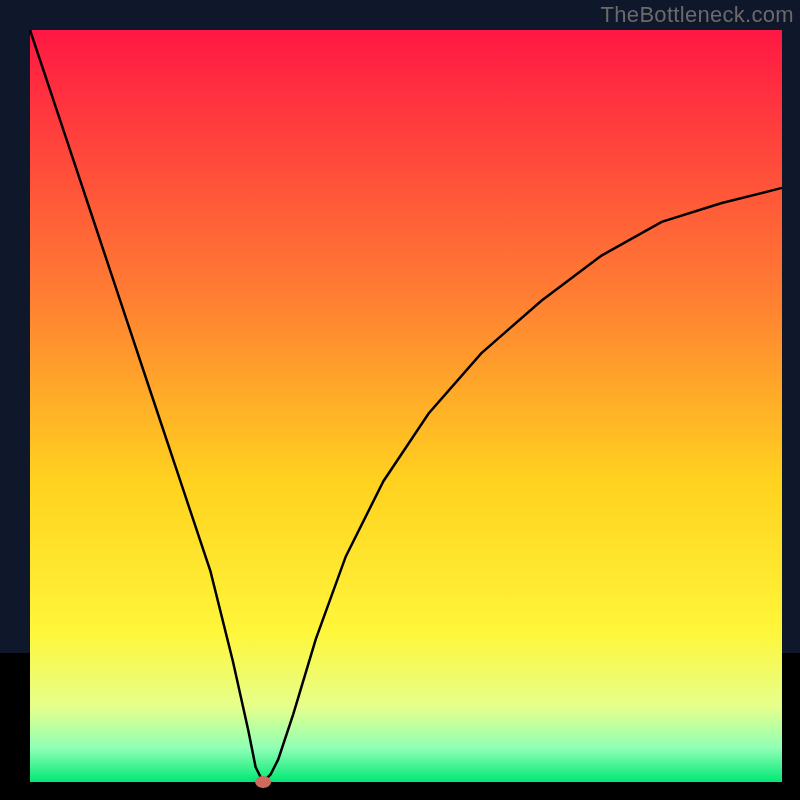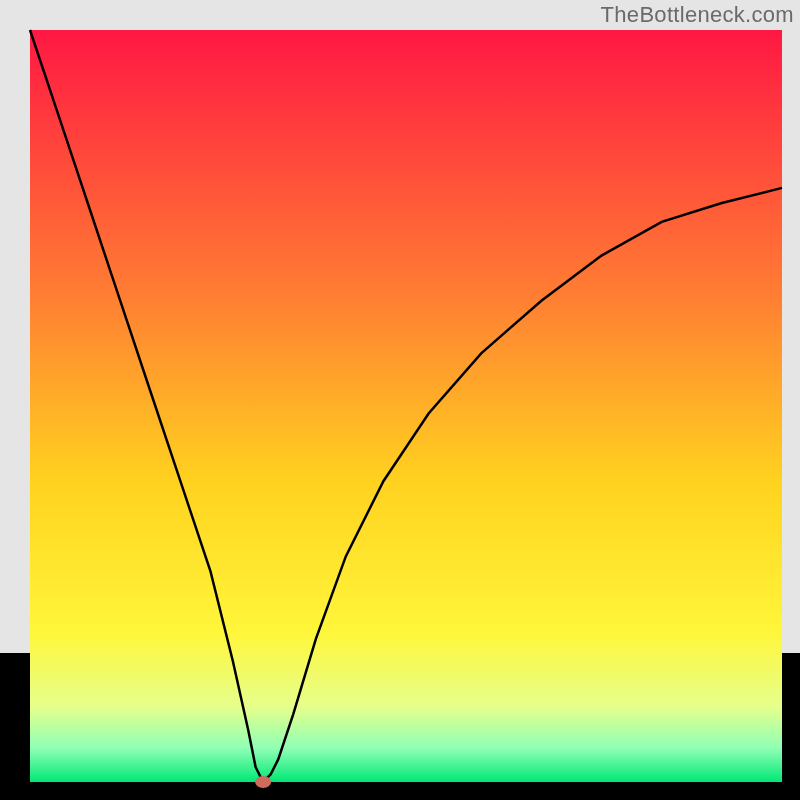--- a/index.html
+++ b/index.html
@@ -8,21 +8,21 @@
     width: 800px;
     height: 800px;
     background: #000;
     font-family: Arial, Helvetica, sans-serif;
     overflow: hidden;
   }
   .frame {
     position: relative;
     width: 800px;
     height: 653px;
-    background: #e5e5e5;
+    background: #0f172a;
   }
   .watermark {
     position: absolute;
     top: 2px;
     right: 6px;
     font-size: 22px;
     color: #6a6a6a;
     letter-spacing: 0.3px;
     z-index: 5;
     user-select: none;

